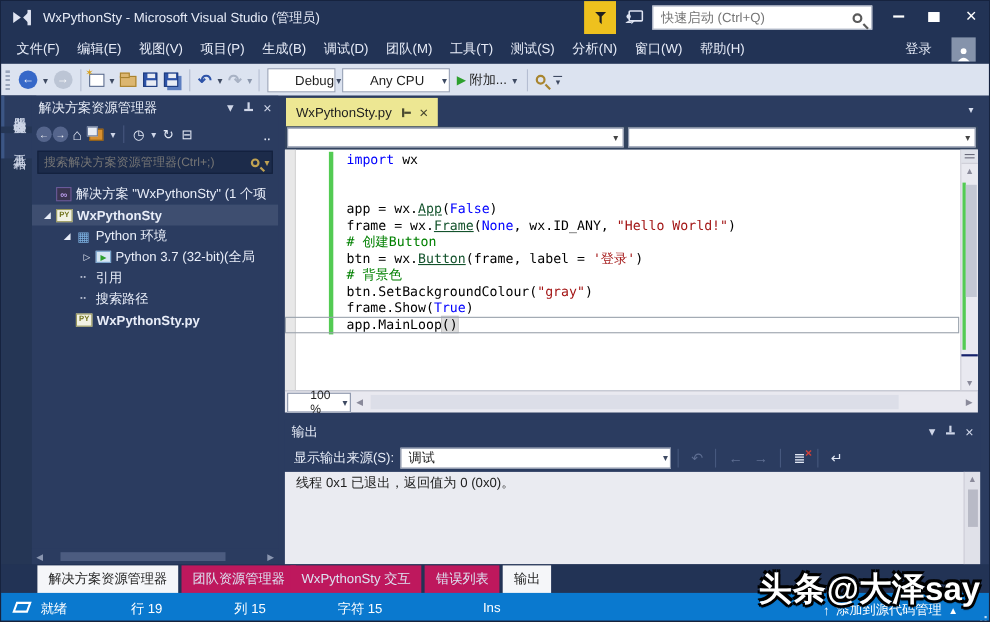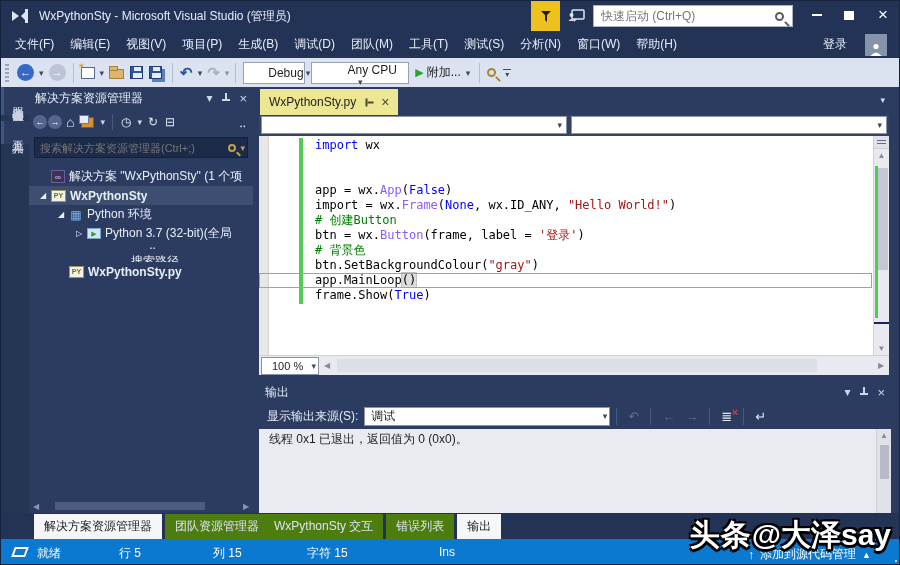--- a/index.html
+++ b/index.html
@@ -42,21 +42,21 @@
   .folder { position:relative; width:15px; height:10px; background:#dcb670; border:1px solid #a8822e; margin-top:3px; }
   .folder::before { content:""; position:absolute; left:-1px; top:-4px; width:7px; height:3px; background:#dcb670; border:1px solid #a8822e; }
   .floppy { position:relative; width:13px; height:13px; background:#2d53a8; border:1px solid #1e3c7e; }
   .floppy::before { content:""; position:absolute; left:3px; top:0; width:7px; height:4px; background:#e8ecf4; }
   .floppy::after { content:""; position:absolute; left:2px; bottom:0; width:9px; height:5px; background:#e8ecf4; }
   .floppy2 { box-shadow:3px 3px 0 #5c7ec0; margin-right:3px; }
   .glyph-strong { font-size:15px; font-weight:bold; color:#2d53a8; }
   .glyph-dim { font-size:15px; font-weight:bold; color:#a8b2c4; }
   .combo { height:22px; background:#fff; border:1px solid #96a0b6; display:flex; align-items:center; color:#1e1e1e; margin:0 3px; }
   .combo .combo-label { flex:1; padding-left:24px; white-space:nowrap; }
-  .combo-debug { width:62px; } .combo-platform { width:98px;flex-direction:column; }
+  .combo-debug { width:62px; } .combo-platform { width:98px; }
   .play { color:#2da02d; font-size:11px; }
   .attach-label { color:#1e1e1e; padding:0 3px; white-space:nowrap; }
   .mag-gold { position:relative; width:9px; height:9px; border:2px solid #a8852e; border-radius:50%; }
   .mag-gold::after { content:""; position:absolute; width:6px; height:2px; background:#a8852e; transform:rotate(45deg); left:6px; top:8px; }
   .tb-overflow { display:flex; flex-direction:column; align-items:center; color:#3e4a62; font-size:8px; line-height:5px; padding:0 4px; }
   .tb-overflow .bar { width:8px; height:1px; background:#3e4a62; margin-bottom:2px; }
 
   
   .workspace { position:absolute; left:0; top:86px; width:900px; height:452px; background:#2b3c60; }
 
@@ -110,33 +110,33 @@
   .nav-combo { position:absolute; top:1px; height:18px; background:#fff; border:1px solid #8892a8; }
   .nav-combo .nc-caret { position:absolute; right:4px; top:3px; color:#444; font-size:9px; }
   .nav-combo-1 { left:2px; width:306px; }
   .nav-combo-2 { left:312px; width:316px; }
   .code-wrap { position:absolute; left:0; top:49px; right:0; height:219px; background:#fff; overflow:hidden; }
   .indicator-margin { position:absolute; left:0; top:0; bottom:0; width:10px; background:#e8e8e8; border-right:1px solid #d4d4d4; }
   .change-bar { position:absolute; left:40px; top:2px; width:4px; height:166px; background:#53cb53; }
   .code-lines { position:absolute; left:0; top:2px; right:17px; font-family:"DejaVu Sans Mono", monospace; font-size:12px; line-height:15px; color:#000; }
   .code-line { height:15px; padding-left:56px; white-space:pre; }
   .code-line.current { outline:1px solid #9aa2ac; outline-offset:-1px; }
-  .tok-k { color:#0000ff; } .tok-t { color:#8b5cf6; } .tok-s { color:#a31515; } .tok-c { color:#008000; } .tok-d { color:#000; }
+  .tok-k { color:#0000ff; } .tok-t { color:#14532d;text-decoration:underline; } .tok-s { color:#a31515; } .tok-c { color:#008000; } .tok-d { color:#000; }
   .brace-hl { background:#dcdcdc; outline:1px solid #c0c0c0; }
   .v-scroll { position:absolute; right:0; top:0; bottom:0; width:16px; background:#e9e9f0; border-left:1px solid #cfcfd8; }
   .split-handle { height:13px; border-bottom:1px solid #cfcfd8; display:flex; flex-direction:column; align-items:center; justify-content:center; gap:2px; background:#e0e2ea; }
   .split-handle i { display:block; width:9px; height:1px; background:#6a6a7a; }
   .vs-arrow { height:13px; text-align:center; color:#8a8a9a; font-size:8px; line-height:13px; }
   .vs-arrow-down { position:absolute; bottom:0; left:0; right:0; }
   .anno-green { position:absolute; left:1px; top:30px; width:3px; height:152px; background:#53cb53; }
   .vs-thumb { position:absolute; left:4px; top:32px; width:10px; height:102px; background:#c4c8d4; }
   .anno-caret { position:absolute; left:0; right:0; top:186px; height:2px; background:#16226b; }
   .h-scroll-row { position:absolute; left:0; top:268px; right:0; height:20px; background:#e9e9f0; border-top:1px solid #cfcfd8; display:flex; align-items:center; }
   .zoom-combo { width:58px; height:18px; background:#fff; border:1px solid #8892a8; display:flex; align-items:center; margin-left:2px; color:#1e1e1e; }
-  .zoom-combo span:first-child { flex:1; padding-left:10px; font-size:11px; }
+  .zoom-combo span:first-child { flex:1; padding-left:20px; font-size:11px; }
   .hs-arrow { width:16px; text-align:center; color:#8a8a9a; font-size:8px; }
   .hs-track { flex:1; position:relative; height:100%; }
   .hs-thumb { position:absolute; left:2px; top:3px; height:13px; width:480px; background:#dcdee8; }
 
   
   .output-panel { position:absolute; left:258px; top:294px; width:632px; height:132px; background:#2b3c60; }
   .out-toolbar { height:26px; display:flex; align-items:center; color:#e6ebf6; padding:0 8px; }
   .out-combo { width:246px; height:19px; background:#fff; border:1px solid #8892a8; color:#1e1e1e; display:flex; align-items:center; margin-left:6px; }
   .out-combo span:first-child { flex:1; padding-left:6px; }
   .ot-sep { width:1px; height:17px; background:#46587e; margin:0 6px; }
@@ -149,21 +149,21 @@
   .out-scroll { position:absolute; right:0; top:0; bottom:0; width:15px; background:#e0e1e9; border-left:1px solid #cdced8; }
   .out-scroll .os-up { text-align:center; color:#8a8a9a; font-size:8px; line-height:14px; }
   .os-thumb { position:absolute; left:3px; top:16px; width:9px; height:34px; background:#b8bac6; }
 
   
   .bottom-tabs { position:absolute; left:0; top:426px; width:900px; height:26px; background:#223355; }
   .bt-group { position:absolute; top:1px; display:flex; gap:3px; }
   .bt-left { left:33px; } .bt-right { left:263px; }
   .btab { padding:4px 10px 5px 10px; white-space:nowrap; }
   .btab.active { background:#f5f6f9; color:#1e1e1e; }
-  .btab.inactive { background:#4d7c0f; color:#dde3f2; }
+  .btab.inactive { background:#be185d; color:#dde3f2; }
 
   
   .statusbar { position:absolute; left:0; top:538px; width:900px; height:27px; background:#0a79cf; color:#fff;padding-left:47px; }
   .sb-flag { position:absolute; left:12px; top:8px; width:14px; height:10px; border:2px solid #fff; transform:skewX(-20deg); }
   .sb-item { position:absolute; top:6px; white-space:nowrap; }
   .sb-ready { left:36px; } .sb-line { left:118px; } .sb-col { left:212px; } .sb-char { left:306px; } .sb-ins { left:438px; }
   .sb-source { position:absolute; right:30px; top:7px; font-size:12px; display:flex; gap:6px; align-items:center; }
   .sb-source .tri { font-size:9px; }
   .resize-grip { position:absolute; right:4px; bottom:4px; width:2px; height:2px; background:#bcd8f0;
                  box-shadow:-4px 4px 0 #bcd8f0, 0 4px 0 #bcd8f0, -8px 8px 0 #bcd8f0, -4px 8px 0 #bcd8f0, 0 8px 0 #bcd8f0; }
@@ -340,21 +340,26 @@
           <div class="tree-row" style="padding-left: 24px;">
             <span class="expander">◢</span>
             <span class="ticon ticon-python-env-icon">▦</span>
             <span class="label">Python 环境</span>
           </div>
           <div class="tree-row" style="padding-left: 42px;">
             <span class="expander">▷</span>
             <span class="ticon ticon-python-interp-icon">▶</span>
             <span class="label">Python 3.7 (32-bit)(全局</span>
           </div>
-          <div class="tree-row" style="padding-left: 24px; flex-direction: column;">
+          <div class="tree-row" style="padding-left: 24px;">
+            <span class="expander"></span>
+            <span class="ticon ticon-references-icon">▪▪</span>
+            <span class="label">引用</span>
+          </div>
+          <div class="tree-row" style="padding-left: 24px;">
             <span class="expander"></span>
             <span class="ticon ticon-references-icon">▪▪</span>
             <span class="label">搜索路径</span>
           </div>
           <div class="tree-row" style="padding-left: 24px;">
             <span class="expander"></span>
             <span class="ticon ticon-py-file-icon">PY</span>
             <span class="label bold">WxPythonSty.py</span>
           </div>
         </div>
@@ -385,27 +390,27 @@
           </span>
       </div>
       <div class="code-wrap">
         <span class="indicator-margin"></span>
         <span class="change-bar"></span>
         <div class="code-lines" id="code-lines">
             <div class="code-line"><span class="tok-k">import</span><span class="tok-d"> wx</span></div>
             <div class="code-line"></div>
             <div class="code-line"></div>
             <div class="code-line"><span class="tok-d">app = wx.</span><span class="tok-t">App</span><span class="tok-d">(</span><span class="tok-k">False</span><span class="tok-d">)</span></div>
-            <div class="code-line"><span class="tok-d">import = wx.</span><span class="tok-t">Frame</span><span class="tok-d">(</span><span class="tok-k">None</span><span class="tok-d">, wx.ID_ANY, </span><span class="tok-s">"Hello World!"</span><span class="tok-d">)</span></div>
+            <div class="code-line"><span class="tok-d">frame = wx.</span><span class="tok-t">Frame</span><span class="tok-d">(</span><span class="tok-k">None</span><span class="tok-d">, wx.ID_ANY, </span><span class="tok-s">"Hello World!"</span><span class="tok-d">)</span></div>
             <div class="code-line"><span class="tok-c"># 创建Button</span></div>
             <div class="code-line"><span class="tok-d">btn = wx.</span><span class="tok-t">Button</span><span class="tok-d">(frame, label = </span><span class="tok-s">'登录'</span><span class="tok-d">)</span></div>
             <div class="code-line"><span class="tok-c"># 背景色</span></div>
             <div class="code-line"><span class="tok-d">btn.SetBackgroundColour(</span><span class="tok-s">"gray"</span><span class="tok-d">)</span></div>
+            <div class="code-line"><span class="tok-d">frame.Show(</span><span class="tok-k">True</span><span class="tok-d">)</span></div>
             <div class="code-line current"><span class="tok-d">app.MainLoop</span><span class="tok-d brace-hl">()</span></div>
-            <div class="code-line"><span class="tok-d">frame.Show(</span><span class="tok-k">True</span><span class="tok-d">)</span></div>
           </div>
         <div class="v-scroll">
           <div class="split-handle">
               <i></i>
               <i></i>
             </div>
           <div class="vs-arrow">▲</div>
           <span class="anno-green"></span>
           <span class="vs-thumb"></span>
           <span class="anno-caret"></span>
@@ -470,21 +475,21 @@
           <span class="btab inactive">WxPythonSty 交互</span>
           <span class="btab inactive">错误列表</span>
           <span class="btab active">输出</span>
         </span>
     </div>
   </div>
 
   <div class="statusbar">
     <span class="sb-flag"></span>
     <span class="sb-item sb-ready">就绪</span>
-    <span class="sb-item sb-line">行 5</span>
+    <span class="sb-item sb-line">行 19</span>
     <span class="sb-item sb-col">列 15</span>
     <span class="sb-item sb-char">字符 15</span>
     <span class="sb-item sb-ins">Ins</span>
     <span class="sb-source">
       <span>↑</span>
       <span>添加到源代码管理</span>
       <span class="tri">▲</span>
     </span>
     <span class="resize-grip"></span>
   </div>

